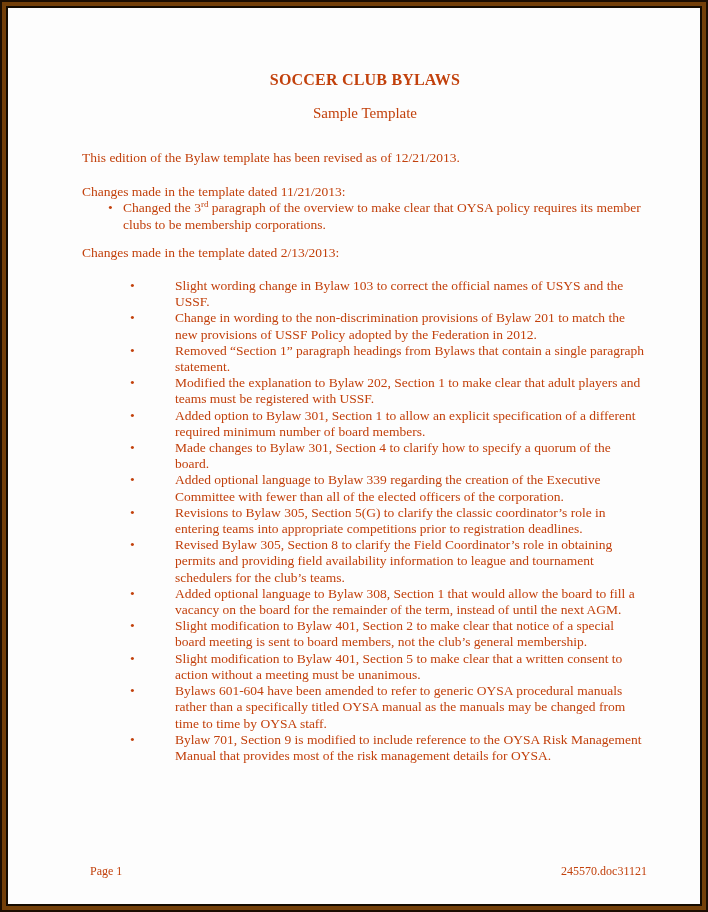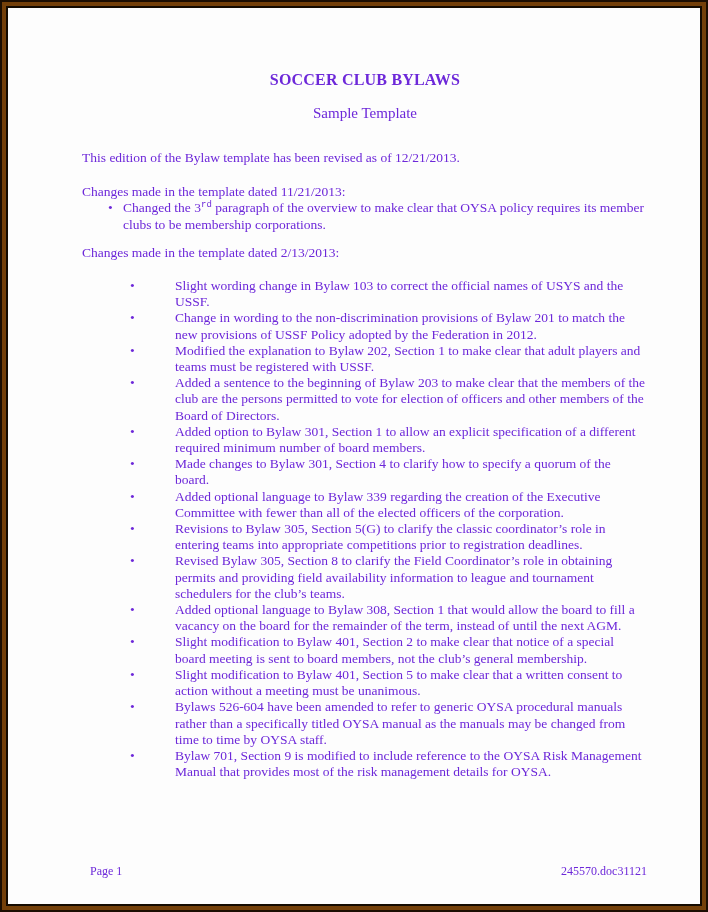--- a/index.html
+++ b/index.html
@@ -4,21 +4,21 @@
 <style>
   html, body { margin: 0; padding: 0; background: #ffffff; }
   .page {
     position: relative;
     width: 708px;
     height: 912px;
     box-sizing: border-box;
     background: #fdfdfd;
     border: 2px solid #1c0e02;
     font-family: "Liberation Serif", "DejaVu Serif", serif;
-    color: #6d28d9;
+    color: #c2410c;
     overflow: hidden;
   }
   .frame-brown {
     position: relative;
     width: 100%; height: 100%;
     box-sizing: border-box;
     border: 4px solid #74400a;
   }
   .frame-black {
     position: relative;
@@ -79,21 +79,20 @@
   ul.list-two > li::before {
     content: "\2022";
     position: absolute;
     left: 48px;
   }
   .heading-two { margin-top: 12px; }
   sup.ord {
     font-size: 9px;
     vertical-align: super;
     line-height: 0;
-    font-family: Liberation Mono, monospace;
   }
   .footer {
     position: absolute;
     left: 82px;
     right: 53px;
     top: 856px;
     display: flex;
     justify-content: space-between;
     font-size: 12px;
     line-height: 14px;
@@ -116,31 +115,31 @@
         <ul class="change-list list-one">
           <li>
             <span>Changed the 3</span><sup class="ord">rd</sup><span> paragraph of the overview to make clear that OYSA policy requires its member clubs to be membership corporations.</span>
           </li>
         </ul>
 
         <p class="section-heading heading-two">Changes made in the template dated 2/13/2013:</p>
         <ul class="change-list list-two">
           <li>Slight wording change in Bylaw 103 to correct the official names of USYS and the USSF.</li>
           <li>Change in wording to the non-discrimination provisions of Bylaw 201 to match the new provisions of USSF Policy adopted by the Federation in 2012.</li>
+          <li>Removed “Section 1” paragraph headings from Bylaws that contain a single paragraph statement.</li>
           <li>Modified the explanation to Bylaw 202, Section 1 to make clear that adult players and teams must be registered with USSF.</li>
-          <li>Added a sentence to the beginning of Bylaw 203 to make clear that the members of the club are the persons permitted to vote for election of officers and other members of the Board of Directors.</li>
           <li>Added option to Bylaw 301, Section 1 to allow an explicit specification of  a different required minimum number of board members.</li>
           <li>Made changes to Bylaw 301, Section 4 to clarify how to specify a quorum of the board.</li>
           <li>Added optional language to Bylaw 339 regarding the creation of the Executive Committee with fewer than all of the elected officers of the corporation.</li>
           <li>Revisions to Bylaw 305, Section 5(G) to clarify the classic coordinator’s role in entering teams into appropriate competitions prior to registration deadlines.</li>
           <li>Revised Bylaw 305, Section 8 to clarify the Field Coordinator’s role in obtaining permits and providing field availability information to league and tournament schedulers for the club’s teams.</li>
           <li>Added optional language to Bylaw 308, Section 1 that would allow the board to fill a vacancy on the board for the remainder of the term, instead of until the next AGM.</li>
           <li>Slight modification to Bylaw 401, Section 2 to make clear that notice of a special board meeting is sent to board members, not the club’s general membership.</li>
           <li>Slight modification to Bylaw 401, Section 5 to make clear that a written consent to action without a meeting must be unanimous.</li>
-          <li>Bylaws 526-604 have been amended to refer to generic OYSA procedural manuals rather than a specifically titled OYSA manual as the manuals may be changed from time to time by OYSA staff.</li>
+          <li>Bylaws 601-604 have been amended to refer to generic OYSA procedural manuals rather than a specifically titled OYSA manual as the manuals may be changed from time to time by OYSA staff.</li>
           <li>Bylaw 701, Section 9 is modified to include reference to the OYSA Risk Management Manual that provides most of the risk management details for OYSA.</li>
         </ul>
 
       </div>
       <div class="footer">
         <span>Page 1</span>
         <span>245570.doc31121</span>
       </div>
     </div>
   </div>

